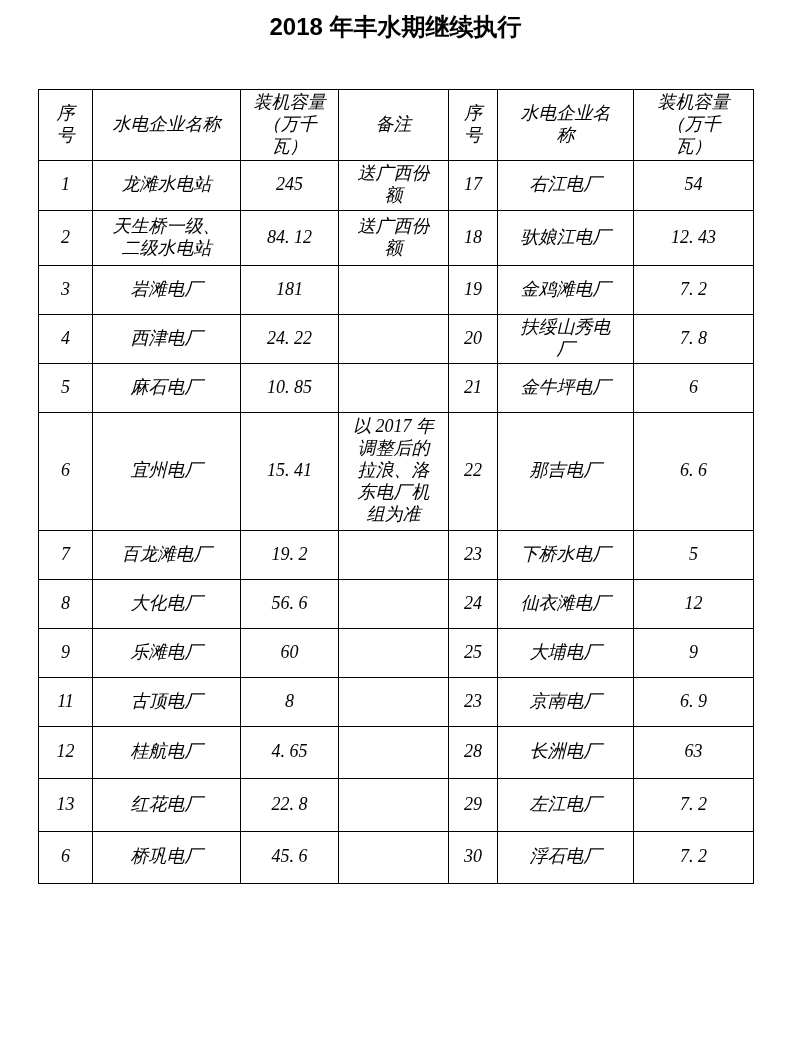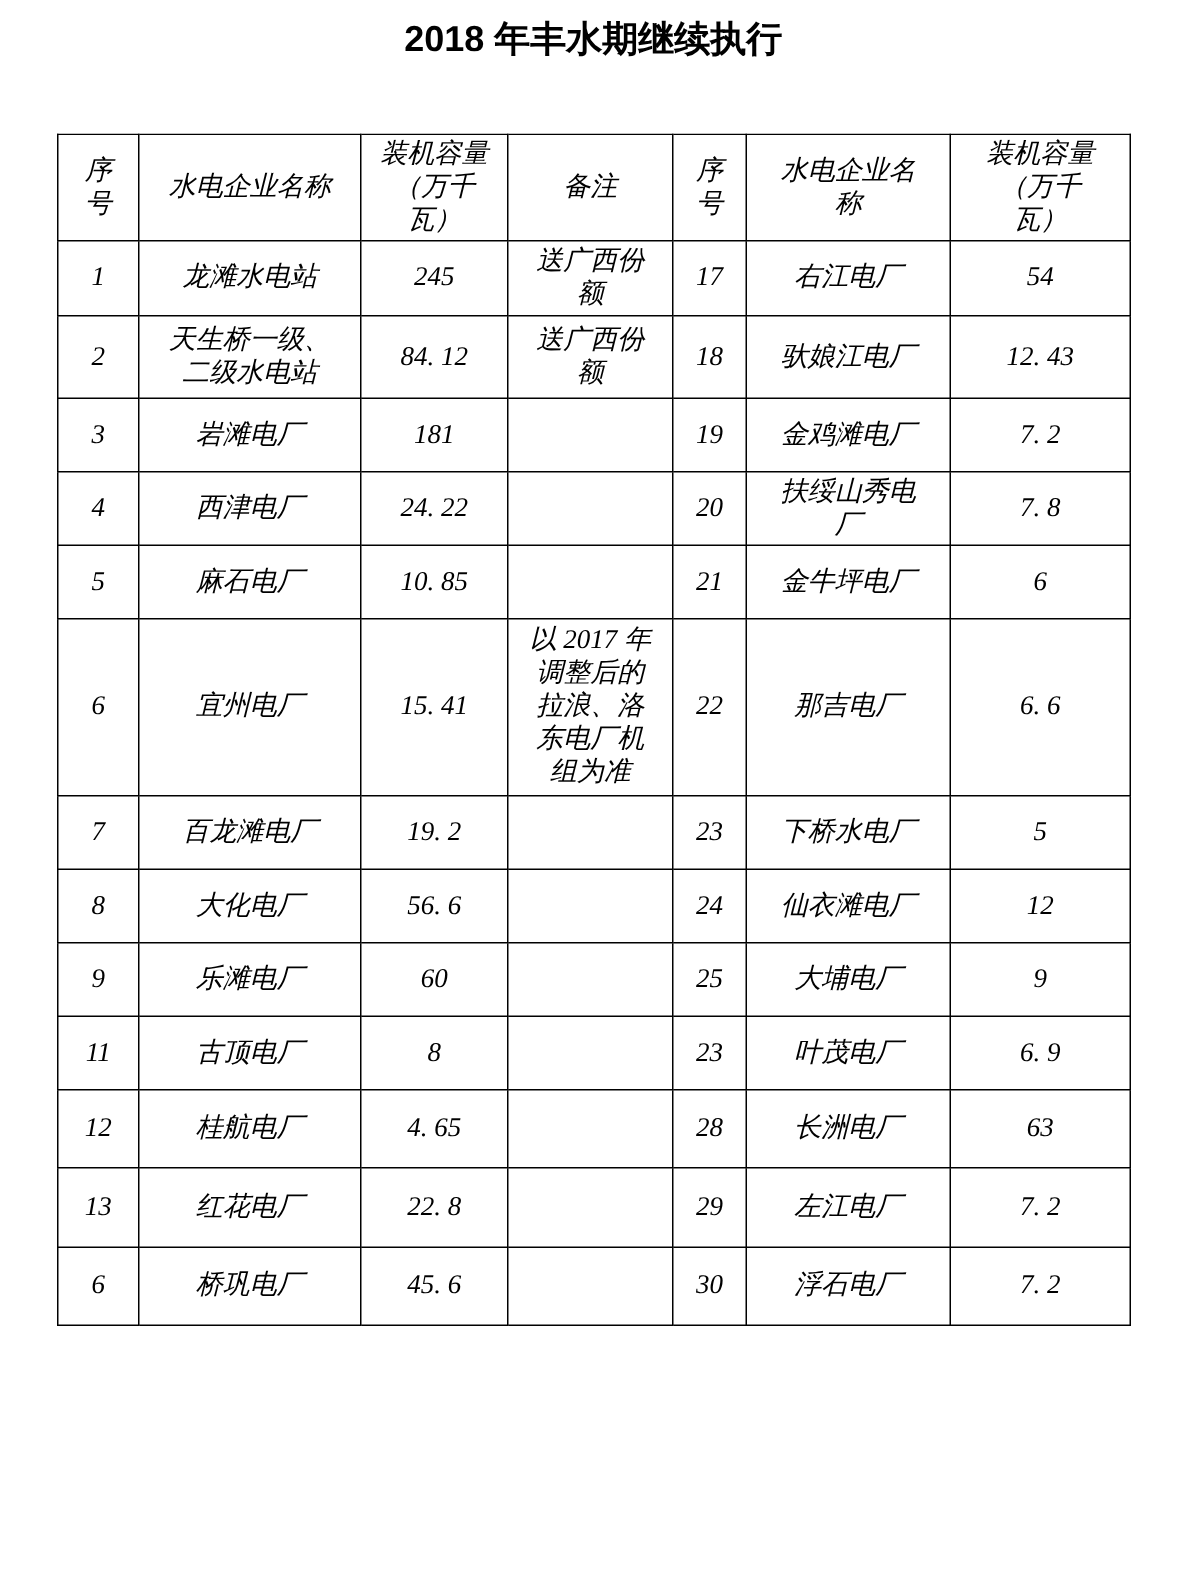--- a/index.html
+++ b/index.html
@@ -182,21 +182,21 @@
           <td>25</td>
           <td><span class="w-name-r">大埔电厂</span></td>
           <td>9</td>
         </tr>
         <tr class="r11">
           <td>11</td>
           <td><span class="w-name">古顶电厂</span></td>
           <td>8</td>
           <td><span class="w-remark"></span></td>
           <td>23</td>
-          <td><span class="w-name-r">叶茂电厂</span></td>
+          <td><span class="w-name-r">京南电厂</span></td>
           <td>6. 9</td>
         </tr>
         <tr class="r12">
           <td>12</td>
           <td><span class="w-name">桂航电厂</span></td>
           <td>4. 65</td>
           <td><span class="w-remark"></span></td>
           <td>28</td>
           <td><span class="w-name-r">长洲电厂</span></td>
           <td>63</td>

